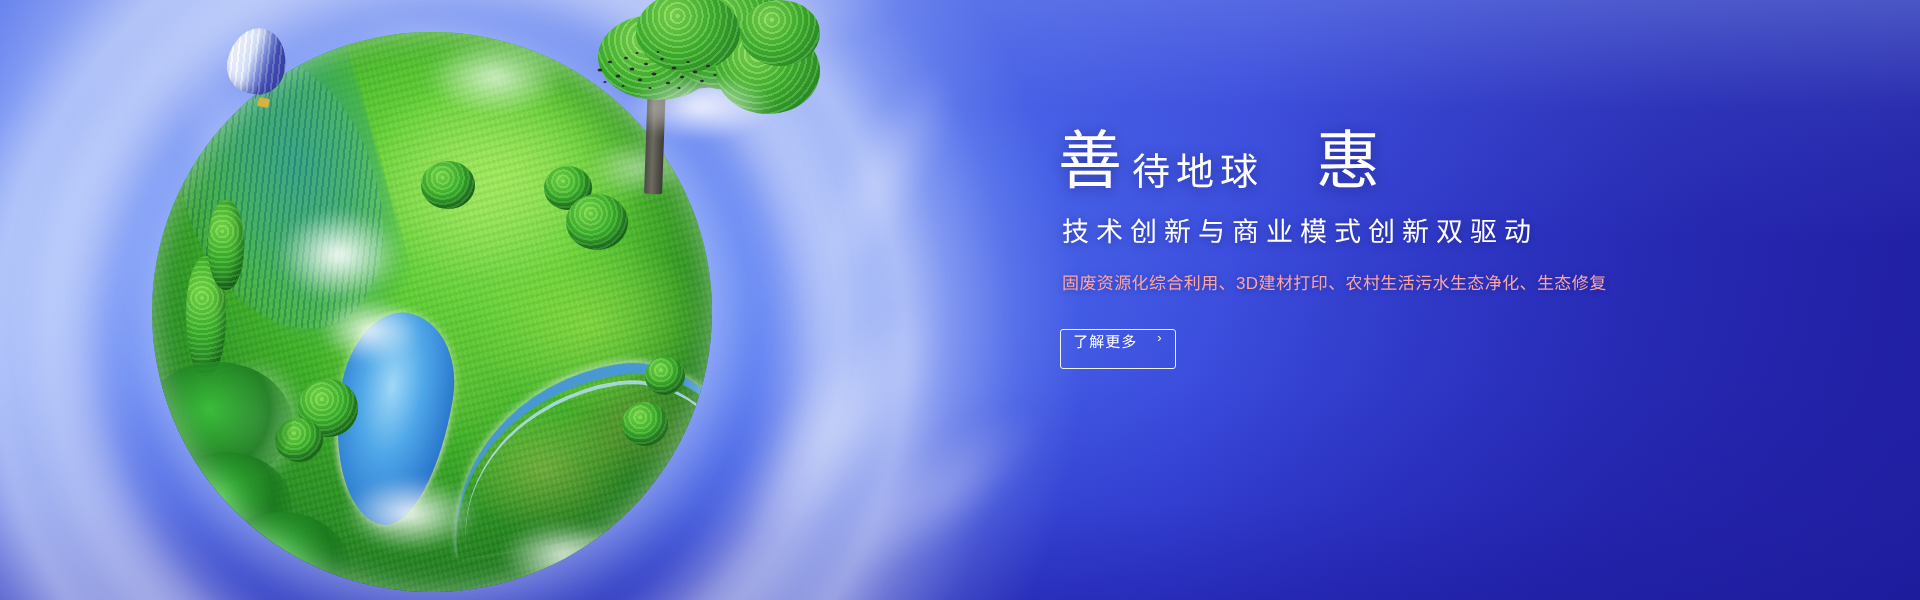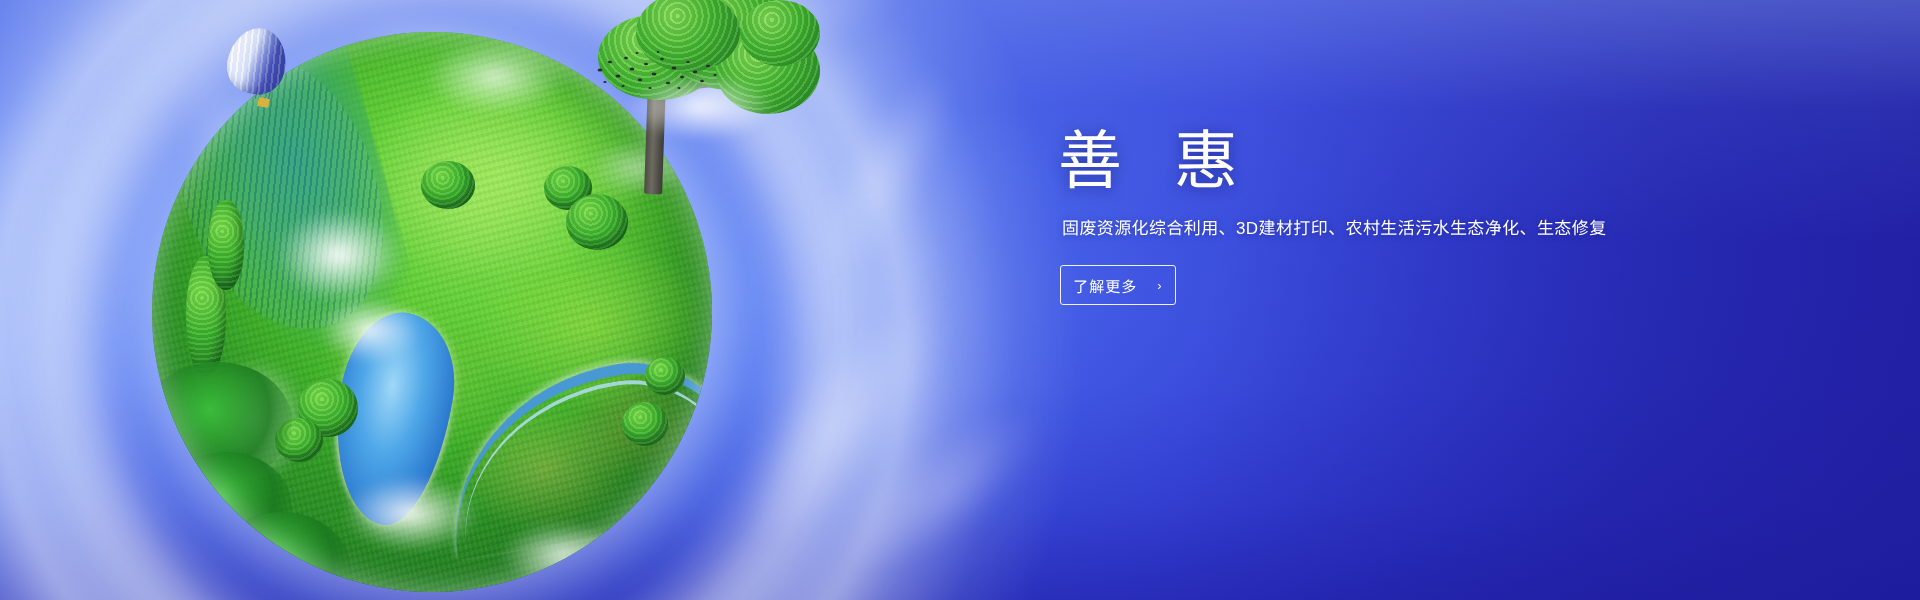--- a/index.html
+++ b/index.html
@@ -377,28 +377,27 @@
     font-size: 27px;
     letter-spacing: 7px;
     color: #ffffff;
     margin: 16px 0 0 4px;
     text-shadow: 0 1px 8px rgba(10,12,80,0.40);
     white-space: nowrap;
   }
   .description {
     font-size: 17px;
     letter-spacing: 0.4px;
-    color: #ffffff;
-    margin: 20px 0 0 4px;
+    color: #fca5a5;
+    margin: 20px 0 9px 4px;
     white-space: nowrap;
     text-shadow: 0 1px 6px rgba(10,12,80,0.35);
   }
   .cta {
     display: inline-flex;
-    align-items: center;
     justify-content: center;
     gap: 20px;
     margin: 26px 0 0 2px;
     width: 116px;
     height: 40px;
     border: 1px solid rgba(255,255,255,0.92);
     border-radius: 3px;
     background: transparent;
     color: #ffffff;
     font-size: 15px;
@@ -515,24 +514,26 @@
         <ellipse cx="45" cy="3" rx="1.5" ry="1.0"></ellipse>
         <ellipse cx="66" cy="2" rx="1.4" ry="0.9"></ellipse>
       </g>
     </svg>
   </div>
 
   <div class="content">
 
     <div class="headline">
       <span class="hl-big">善</span>
+      <span class="hl-small">待地球</span>
       <span class="hl-gap"></span>
       <span class="hl-big">惠</span>
     </div>
 
+    <div class="subtitle">技术创新与商业模式创新双驱动</div>
     <div class="description">固废资源化综合利用、3D建材打印、农村生活污水生态净化、生态修复</div>
 
     <button class="cta">
       <span>了解更多</span>
       <span class="chev">›</span>
     </button>
   </div>
 
 </div>
 

